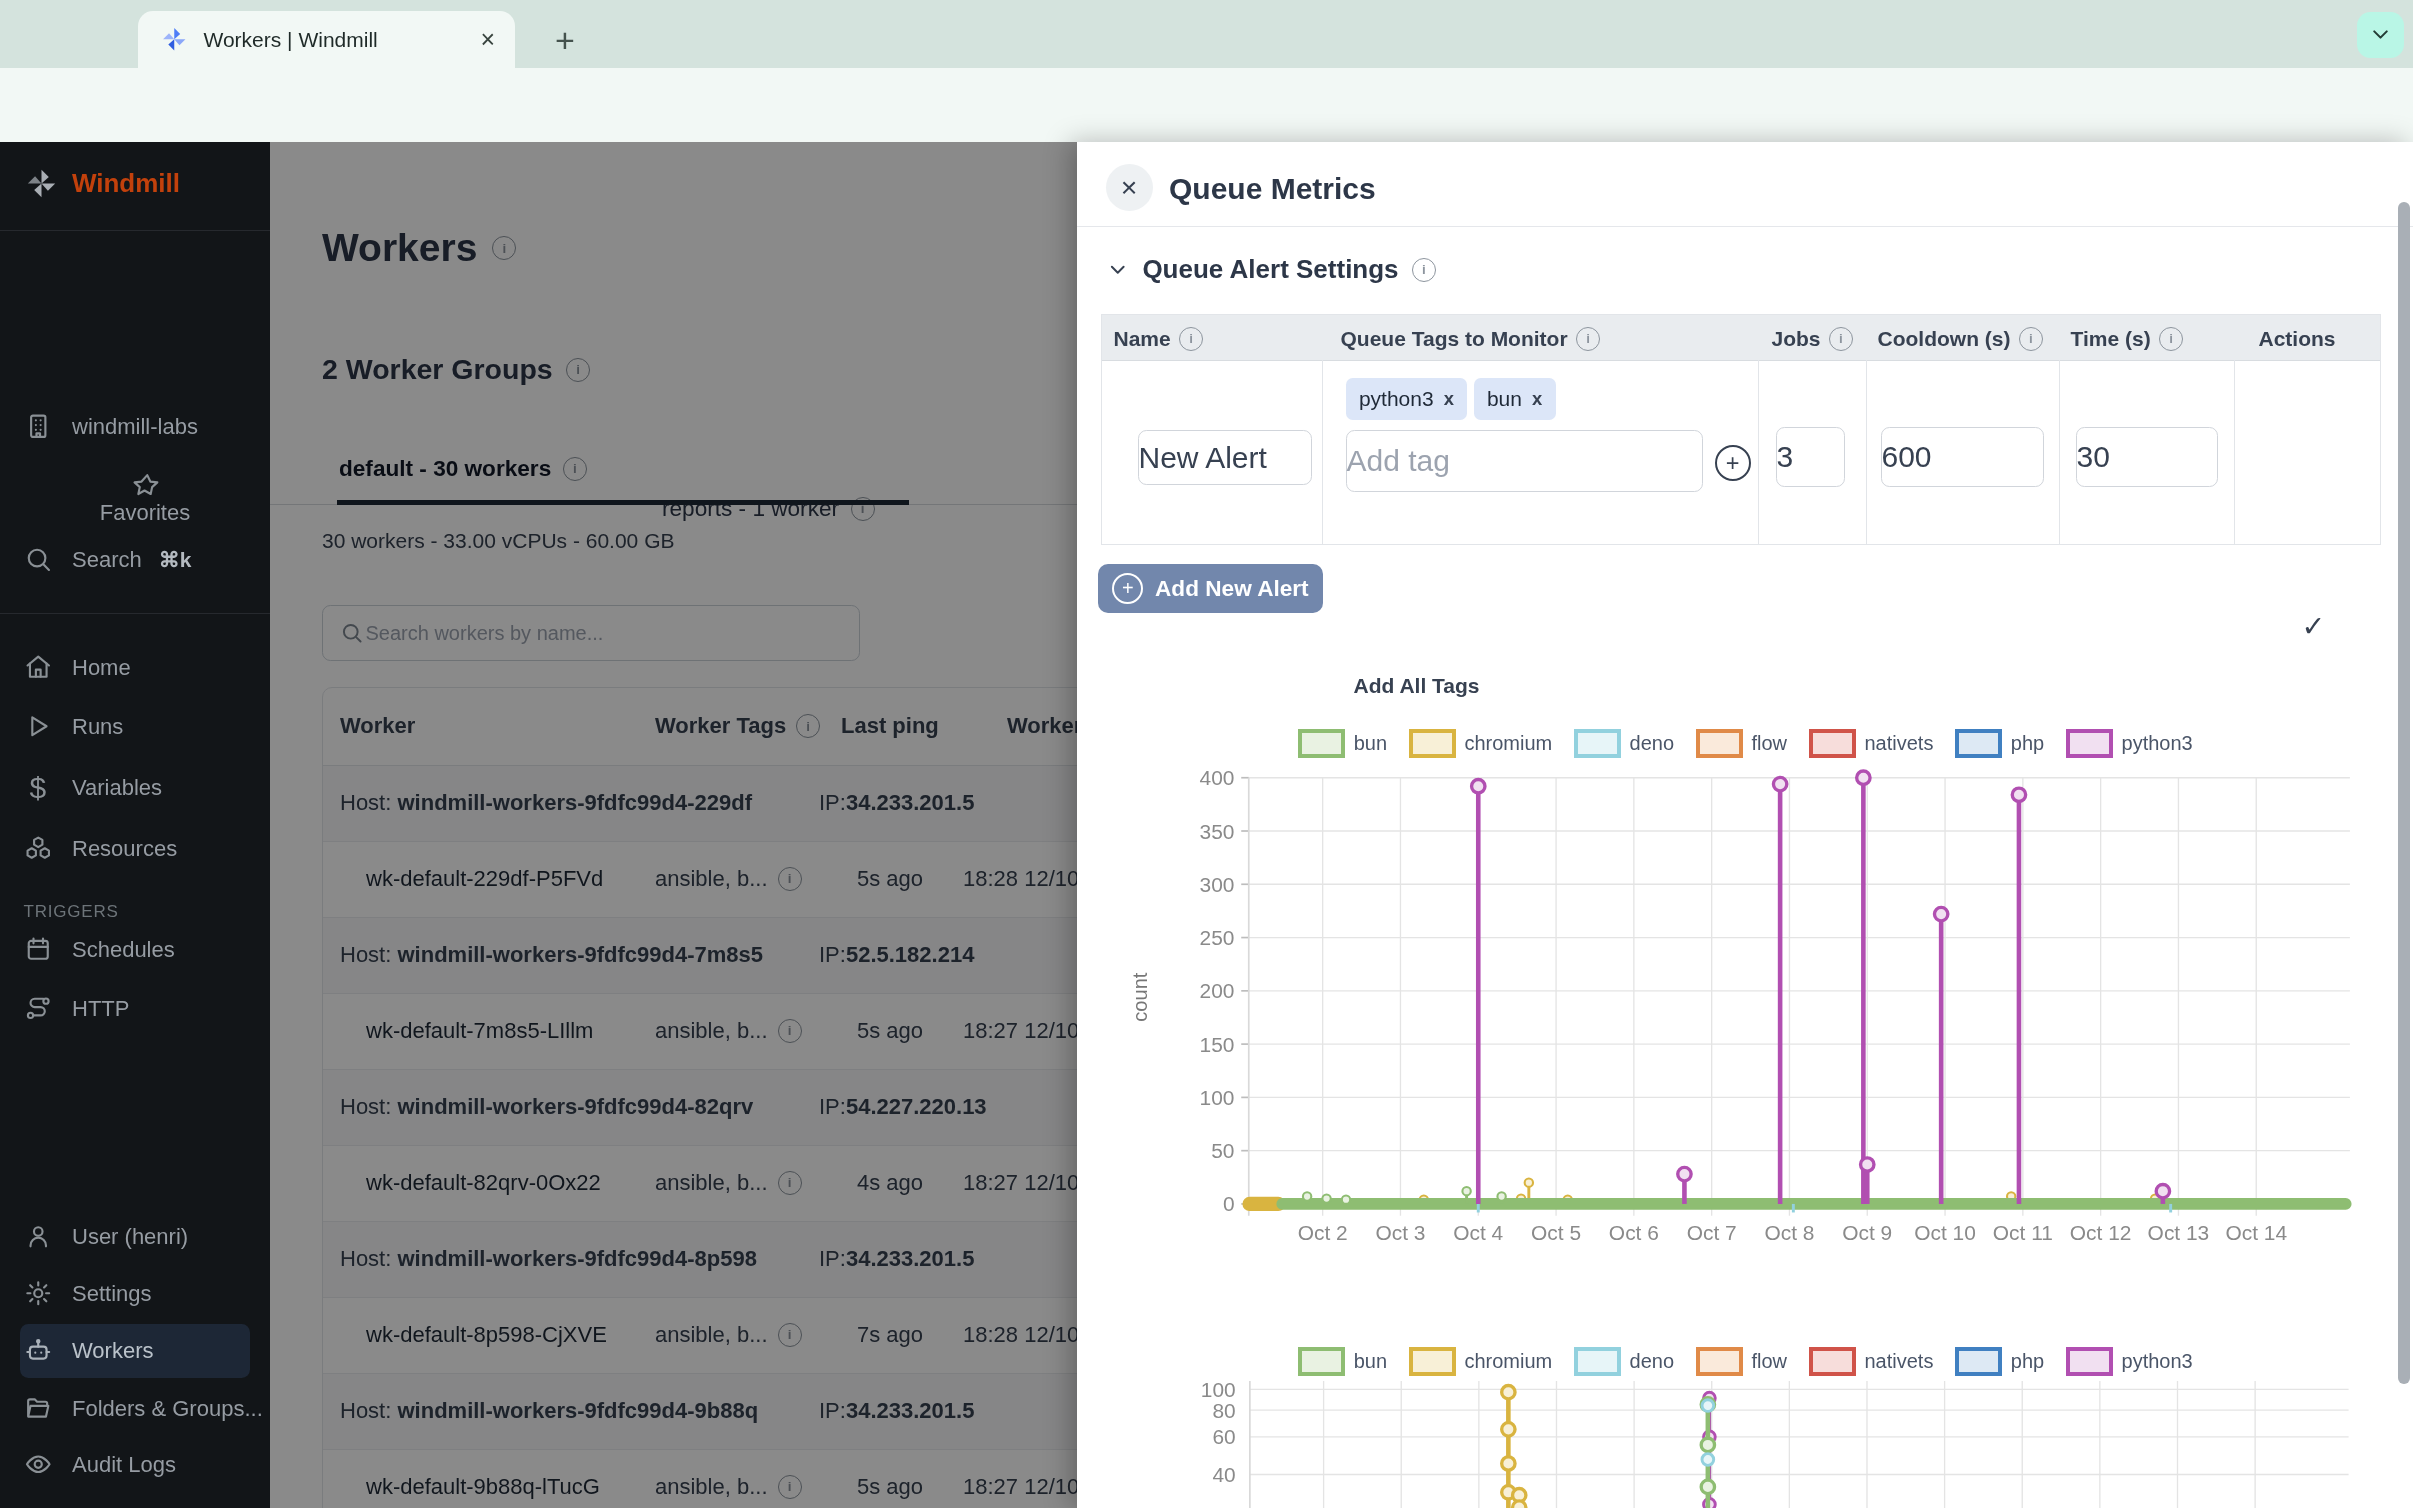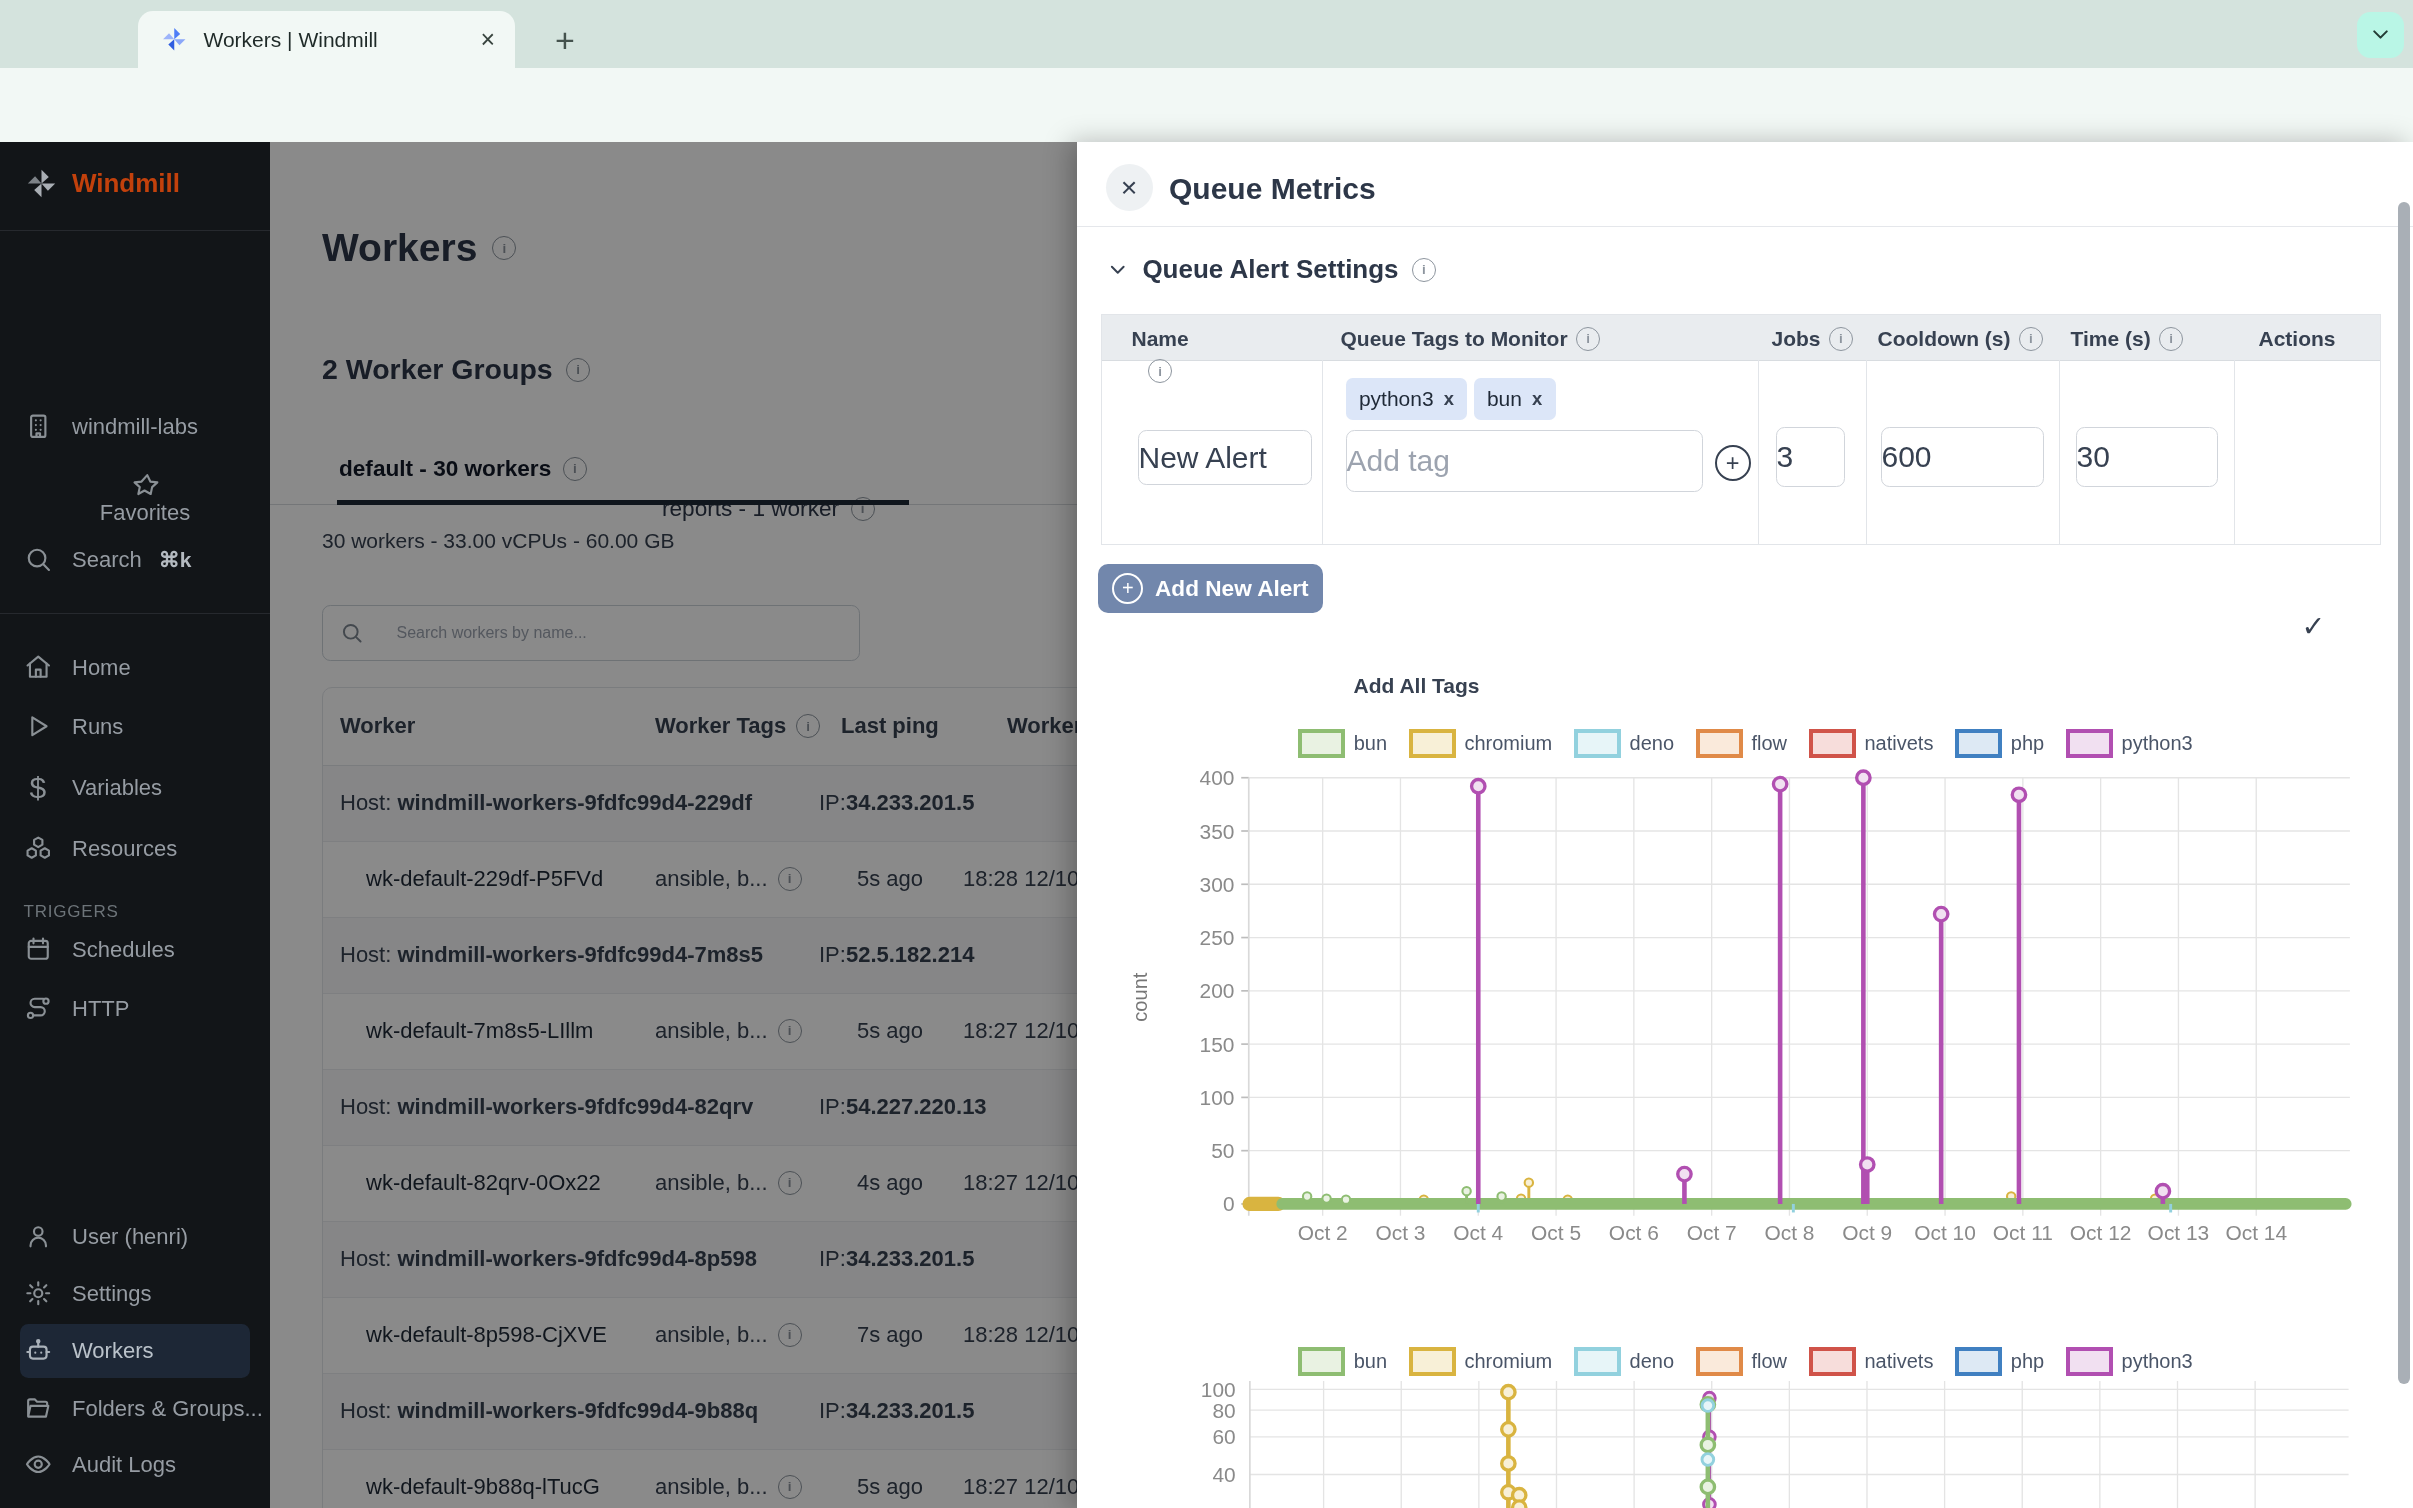--- a/index.html
+++ b/index.html
@@ -36,21 +36,21 @@
   .overlay{position:absolute;left:270px;top:0;width:2144px;height:1366px;background:rgba(0,0,0,0.46);z-index:5;}
   h1.pagetitle{position:absolute;left:52px;top:84px;margin:0;font-size:39px;color:#2d3748;display:flex;align-items:center;gap:15px;}
   h2.groups{position:absolute;left:52px;top:211px;margin:0;font-size:28.5px;color:#2d3748;display:flex;align-items:center;gap:13.4px;}
   .info{display:inline-flex;align-items:center;justify-content:center;width:22px;height:22px;border:1.7px solid #8d959e;border-radius:50%;font-size:13.4px;color:#8d959e;font-weight:bold;flex:none;}
   .tabsrow{position:absolute;left:0px;top:302px;width:2144px;height:60px;border-bottom:1.7px solid #d6dade;}
   .ptab{position:absolute;top:11.7px;font-size:22.6px;color:#2d3748;display:flex;align-items:center;gap:11.7px;}
   .underline{position:absolute;left:67px;top:358px;width:572px;height:5px;background:#1f2937;}
   .summary{position:absolute;left:52px;top:387px;font-size:21px;color:#374151;}
   .searchbox{position:absolute;left:52px;top:463px;width:536px;height:54px;border:1.7px solid #cbd2d9;border-radius:8.4px;display:flex;align-items:center;background:#fff;}
   .searchbox .sic{width:23.5px;height:23.5px;color:#7d8690;margin-left:17px;flex:none;}
-  .searchbox input{border:none;outline:none;font-size:16px;color:#374151;margin-left:31px;width:436px;font-family:inherit;background:transparent;}
+  .searchbox input{border:none;outline:none;font-size:20px;color:#374151;margin-left:0;width:436px;font-family:inherit;background:transparent;}
   .searchbox input::placeholder{color:#9ca3af;}
   .wtable{position:absolute;left:52px;top:545px;width:2045px;height:821px;border:0.8px solid #e2e5e9;border-radius:10px 10px 0 0;background:#fff;}
   .whead{position:relative;height:77px;border-bottom:0.8px solid #e2e5e9;}
   .wh{position:absolute;top:25px;font-size:22px;font-weight:bold;color:#374151;display:flex;align-items:center;gap:10px;white-space:nowrap;}
   .trow{position:relative;height:75px;border-bottom:0.8px solid #e9ebee;font-size:22px;color:#374151;}
   .trow.host{background:#f7f8fa;}
   .tc{position:absolute;top:23.5px;white-space:nowrap;}
   
   .drawer{position:absolute;left:1077px;top:0;width:1337px;height:1366px;background:#fff;z-index:10;box-shadow:-8.4px 0 25px rgba(0,0,0,0.25);}
   .dclose{position:absolute;left:28.5px;top:22px;width:47px;height:47px;border-radius:50%;background:#eef1f3;display:flex;align-items:center;justify-content:center;font-size:28.5px;color:#374151;}
@@ -405,21 +405,21 @@
       <div class="dsection">
         <svg class="chev" viewBox="0 0 24 24">
             <path class="ic2" d="M6 9l6 6 6-6"></path>
           </svg>
         <span class="stext">Queue Alert Settings</span>
         <span class="info">i</span>
       </div>
 
       <div class="atable">
         <div class="ahead">
-          <div class="ah" style="left:30px;flex-direction:column;">
+          <div class="ah" style="left:12px;">
               <span>Name</span>
               <span class="info">i</span>
             </div>
           <div class="ah" style="left:239px;">
               <span>Queue Tags to Monitor</span>
               <span class="info">i</span>
             </div>
           <div class="ah" style="left:670px;">
               <span>Jobs</span>
               <span class="info">i</span>

